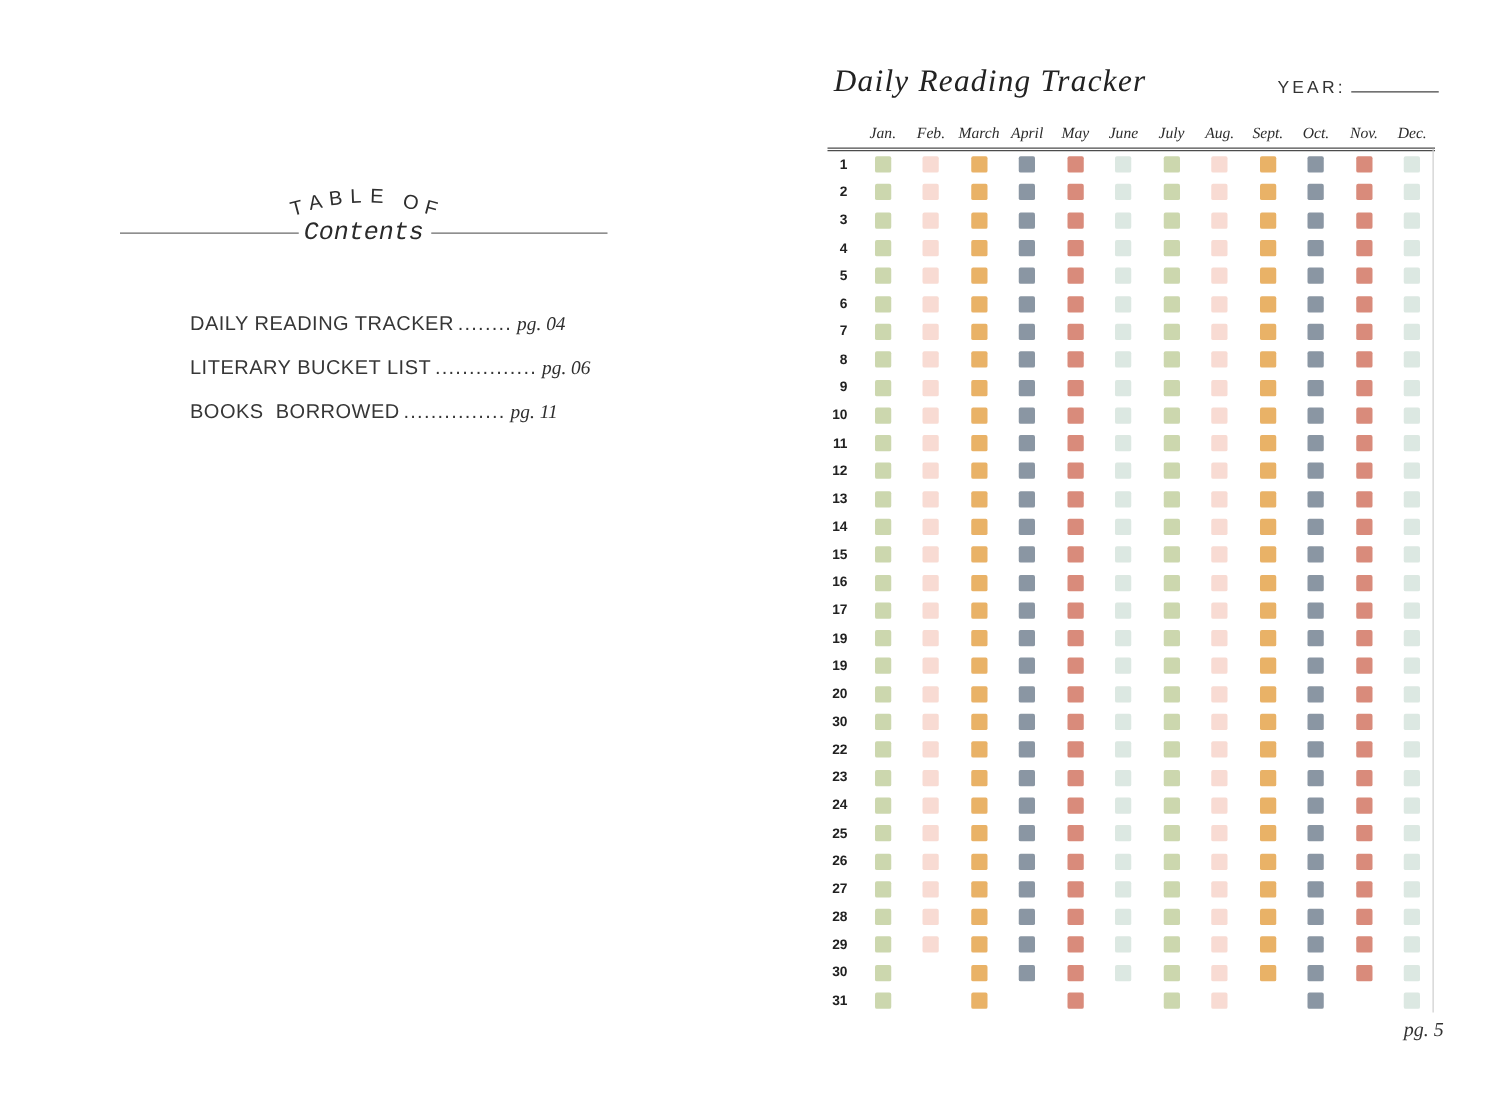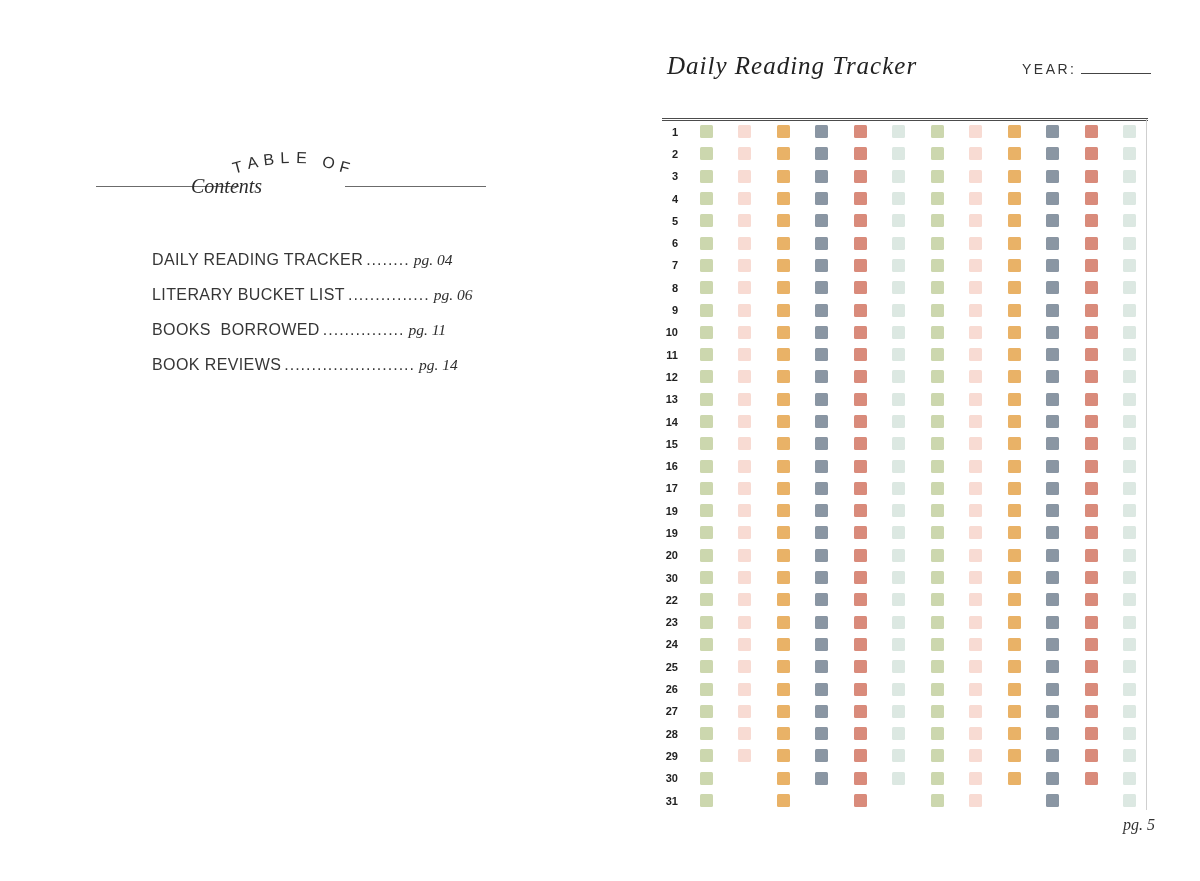--- a/index.html
+++ b/index.html
@@ -17,22 +17,22 @@
   }
   .toc-arc span {
     display:inline-block;
     font-size:16px; letter-spacing:0; color:#2e2e2e; font-weight:500;
     padding:0 3.2px;
   }
   .toc-rule { position:absolute; top:186px; height:1px; background:#6b6b6b; }
   .toc-rule.left  { left:96px;  width:143px; }
   .toc-rule.right { left:345px; width:141px; }
   .toc-script {
-    position:absolute; left:191px; top:175px; width:200px; text-align:left;
-    font-family:Liberation Serif, serif; font-style:italic;
+    position:absolute; left:191px; top:175px; width:200px; text-align:center;
+    font-family:Liberation Mono, monospace; font-style:italic;
     font-size:20px; color:#2a2a2a;
   }
 
   .toc-list { position:absolute; left:152px; top:242px; width:300px; }
   .toc-item {
     height:35px; display:flex; align-items:center;
     color:#363636; white-space:pre;
   }
   .toc-item .t {
     font-size:16px; letter-spacing:0.4px; white-space:pre;
@@ -113,29 +113,43 @@
       <span style="transform: rotate(15.05deg) translateY(10.045px);">F</span>
     </div>
   <div class="toc-rule left"></div>
   <div class="toc-rule right"></div>
   <div class="toc-script">Contents</div>
 
   <div class="toc-list" id="toc-list">
       <div class="toc-item"><span class="t">DAILY READING TRACKER</span><span class="dots">........</span><span class="pg">pg. 04</span></div>
       <div class="toc-item"><span class="t">LITERARY BUCKET LIST</span><span class="dots">...............</span><span class="pg">pg. 06</span></div>
       <div class="toc-item"><span class="t">BOOKS  BORROWED</span><span class="dots">...............</span><span class="pg">pg. 11</span></div>
-      <div class="toc-item"><span class="t">BOOK REVIEWS</span><span class="dots">........................</span><span class="pg">pg. 14</span></div>
     </div>
 
   <div class="tracker-title">Daily Reading Tracker</div>
 
   <div class="year-wrap">
     <span>YEAR:</span><span class="year-blank"></span>
   </div>
 
+  <div class="month-header" id="month-header">
+      <div></div>
+      <div class="month-label">Jan.</div>
+      <div class="month-label">Feb.</div>
+      <div class="month-label">March</div>
+      <div class="month-label">April</div>
+      <div class="month-label">May</div>
+      <div class="month-label">June</div>
+      <div class="month-label">July</div>
+      <div class="month-label">Aug.</div>
+      <div class="month-label">Sept.</div>
+      <div class="month-label">Oct.</div>
+      <div class="month-label">Nov.</div>
+      <div class="month-label">Dec.</div>
+    </div>
   <div class="header-dline"></div>
   <div class="right-vline"></div>
 
   <div class="tracker-grid" id="tracker-grid">
       <div class="grid-row">
         <div class="day-num">1</div>
         <div class="cell">
           <div class="sq" style="background: rgb(204, 215, 174);"></div>
         </div>
         <div class="cell">

